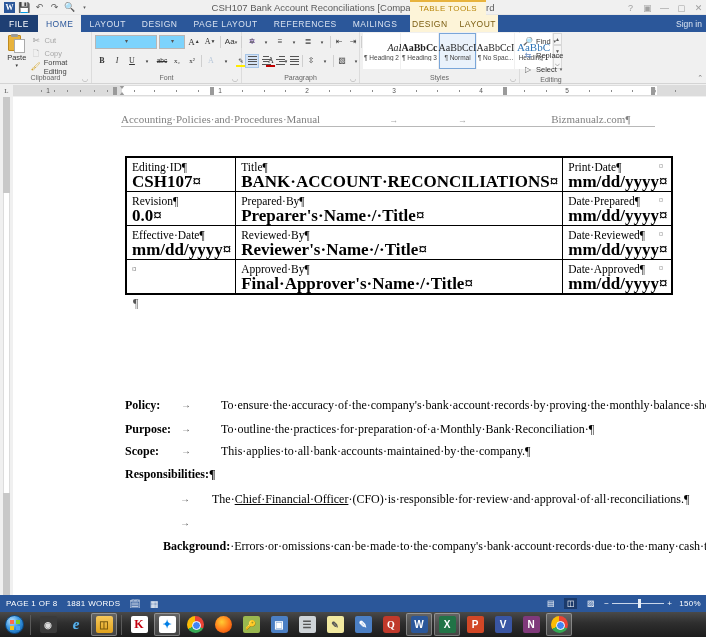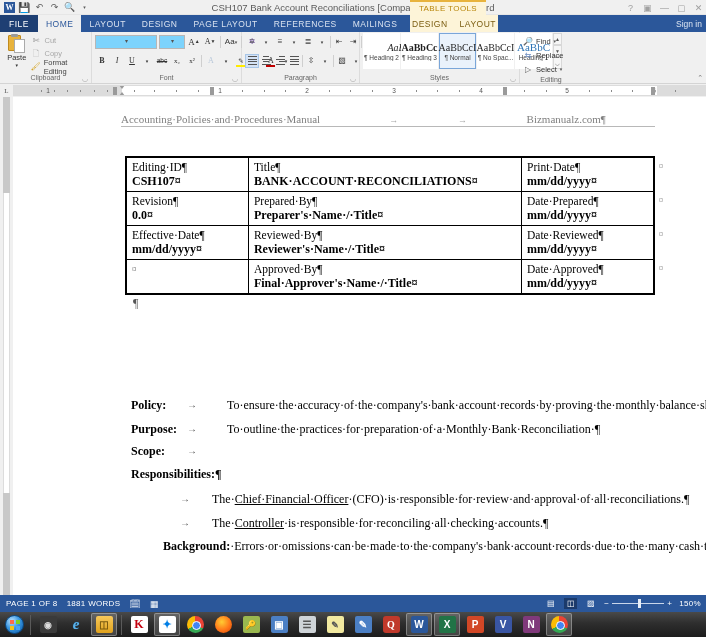--- a/index.html
+++ b/index.html
@@ -263,53 +263,53 @@
     border-bottom: 1px solid #b8b8b8;
     display: flex; align-items: baseline;
     font-family: "Liberation Serif", serif;
     font-size: 11px; color: #808080;
     padding-bottom: 1px;
   }
   .doc-header .hl { white-space: nowrap; }
   .doc-header .tabmark { color: #a8a8a8; font-size: 9px; }
   .doc-header .spacer1 { width: 78px; text-align: right; }
   .doc-header .spacer2 { flex: 1; text-align: center; }
-  .doc-header .hr { flex: 1; text-align: left; white-space: nowrap; }
+  .doc-header .hr { flex: 1; text-align: center; white-space: nowrap; }
 
   .pilcrow { color: #7d7d7d; font-family: "Liberation Serif", serif; }
 
   
   table.doctbl {
     position: absolute; left: 112px; top: 59px;
     width: 530px; border-collapse: collapse;
     font-family: "Liberation Serif", serif;
     border: 2px solid #000;
   }
   table.doctbl td {
     border: 1px solid #000; padding: 2px 4px 2px 5px;
     vertical-align: top;
   }
   .cellline1 { font-size: 11.5px; line-height: 14px; color: #000; white-space: nowrap; }
-  .cellline2 { font-size: 12px; line-height: 15px; font-weight: bold; color: #000; white-space: nowrap; font-family: Liberation Serif, serif; }
+  .cellline2 { font-size: 17px; line-height: 15px; font-weight: bold; color: #000; white-space: nowrap; font-family: Liberation Serif, serif; }
   .endmark { color: #555; font-size: 9px; }
   .col1 { width: 122px; }
   .col2 { width: 272px; }
   .col3 { width: 132px; }
   .rowmark {
     position: absolute; font-size: 8px; color: #666;
     font-family: "Liberation Serif", serif;
   }
 
   
   .body-text {
     position: absolute; left: 112px; top: 300px; width: 548px;
     font-family: "Liberation Serif", serif; font-size: 12px;
     color: #000;
   }
-  .para { display: flex; margin-bottom: 7px; line-height: 16.5px; margin-left: 6px; }
+  .para { display: flex; margin-bottom: 7px; line-height: 16.5px; }
   .para .lbl { font-weight: bold; width: 56px; flex: 0 0 56px; }
   .para .tabarrow { width: 40px; flex: 0 0 40px; color: #555; font-size: 10px; }
   .para .txt { flex: 1; }
   .para.solo { margin-bottom: 6px; }
   .bullet-para { display: flex; margin-bottom: 7px; line-height: 16.5px; }
   .bullet-para .b1 { width: 55px; flex: 0 0 55px; }
   .bullet-para .b2 { width: 32px; flex: 0 0 32px; color: #555; font-size: 10px; }
   .bullet-para .btxt { flex: 1; }
   .bg-para { display: flex; line-height: 16.5px; margin-left: 38px; }
   .bg-para .bglbl { font-weight: bold; flex: 0 0 auto; }
@@ -777,36 +777,36 @@
 
       <div class="para solo">
         <span class="lbl">Purpose:</span>
         <span class="tabarrow">→</span>
         <span class="txt">To·outline·the·practices·for·preparation·of·a·Monthly·Bank·Reconciliation·¶</span>
       </div>
 
       <div class="para solo">
         <span class="lbl">Scope:</span>
         <span class="tabarrow">→</span>
+        <span class="txt">This·applies·to·all·bank·accounts·maintained·by·the·company.¶</span>
       </div>
 
       <div class="para solo" style="margin-bottom:9px">
         <span style="font-weight:bold">Responsibilities:¶</span>
       </div>
 
       <div class="bullet-para">
         <span class="b1"></span>
         <span class="b2">→</span>
         <span class="btxt"><span>The·</span><span class="u">Chief·Financial·Officer</span><span>·(CFO)·is·responsible·for·review·and·approval·of·all·reconciliations.¶</span></span>
       </div>
 
       <div class="bullet-para">
         <span class="b1"></span>
         <span class="b2">→</span>
-        <span class="btxt"><span>The·</span><span class="u">Controller</span><span>·is·responsible·for·reconciling·all·checking·accounts.¶</span></span>
       </div>
 
       <div class="bg-para" style="margin-top:4px">
         <span class="bglbl">Background:</span>
         <span class="bgtxt">·Errors·or·omissions·can·be·made·to·the·company's·bank·account·records·due·to·the·many·cash·transactions·that·occur.··Therefore,·it·is·necessary·to·prove·the·monthly·balance·shown·in·the·bank·account·register.··Cash·on·deposit·with·a·bank·is·not·available·for·count·and·is·therefore·proved·through·the·preparation·of·a·reconciliation·of·the·company's·record·of·cash·in·the·bank·and·the·bank's·record·of·the·company's·cash·that·is·on·</span>
       </div>
 
     </div>
   </div>
 </div>

